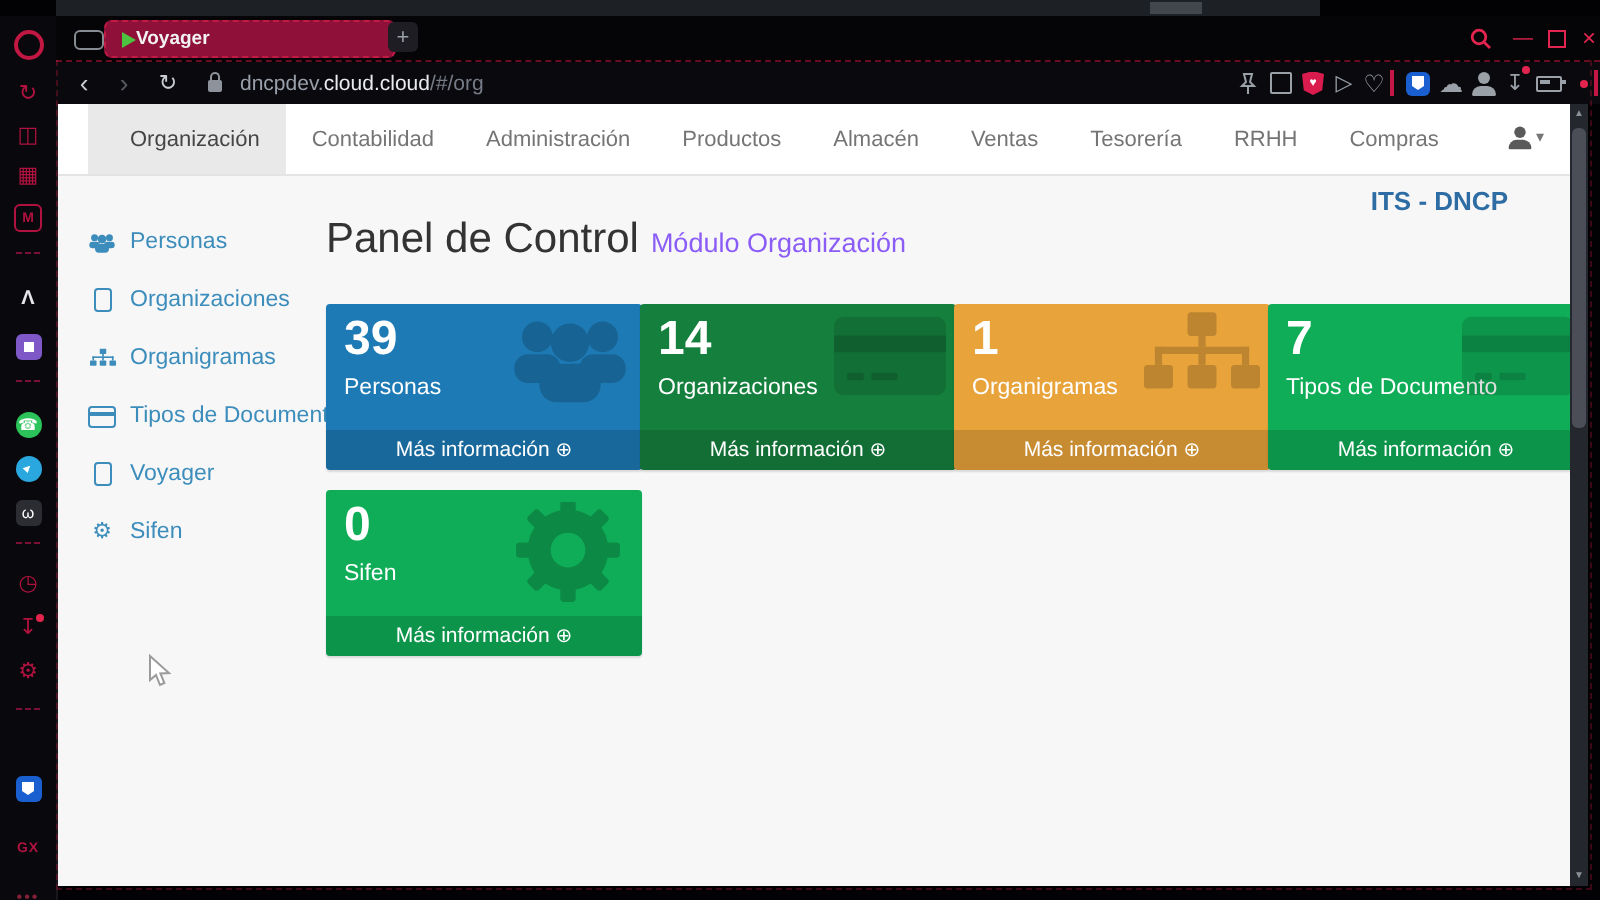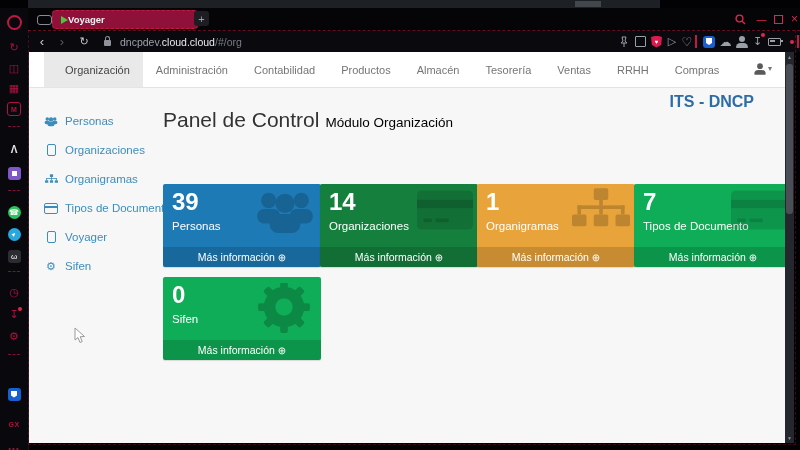--- a/index.html
+++ b/index.html
@@ -76,35 +76,35 @@
 
   
   .content{position:absolute;left:29px;top:52px;width:756px;height:391px;background:#f7f7f7;}
   .appnav{position:absolute;left:0;top:0;width:100%;height:36px;background:#fff;border-bottom:1px solid #e4e4e4;
           display:flex;align-items:stretch;padding-left:15px;box-sizing:border-box;}
   .appnav .t{padding:0 13px;line-height:36px;font-size:11px;color:#757575;cursor:pointer;white-space:nowrap;}
   .appnav .t.active{background:#e9e9e9;color:#454545;padding-left:21px;}
   .user{position:absolute;right:13px;top:11px;display:flex;gap:5px;align-items:center;cursor:pointer;}
   .user .person{color:#5a5a5a;transform:scale(.95);}
   .caret{color:#777;font-size:8px;}
-  .acct{position:absolute;right:31px;top:41px;font-weight:bold;font-size:16px;color:#2e6da4;}
+  .acct{position:absolute;right:31px;top:41px;font-weight:bold;font-size:13px;color:#2e6da4;}
 
   .nav-item{position:absolute;left:15px;display:flex;align-items:center;gap:7px;color:#3c8dbc;
             font-size:11.5px;cursor:pointer;height:16px;}
   .nico{display:flex;align-items:center;justify-content:center;width:14px;color:#3c8dbc;}
   .tab-ic{width:7px;height:10px;border:1.3px solid currentColor;border-radius:2px;}
   .card-ic{width:12px;height:9px;border:1.2px solid currentColor;border-radius:2px;position:relative;}
   .card-ic::after{content:'';position:absolute;left:0;right:0;top:2px;height:2px;background:currentColor;}
   .gear-sm{font-size:11px;line-height:1;}
 
   .page-head{position:absolute;left:134px;top:56px;white-space:nowrap;}
   .page-title{font-size:21px;color:#333;}
-  .page-sub{font-size:13.5px;color:#000000;margin-left:6px;}
-
-  .card{position:absolute;width:158px;height:83px;border-radius:2px;color:#fff;overflow:hidden;box-shadow:0 1px 1px rgba(0,0,0,.12);margin-top:32px;}
+  .page-sub{font-size:13.5px;color:#8b5cf6;margin-left:6px;}
+
+  .card{position:absolute;width:158px;height:83px;border-radius:2px;color:#fff;overflow:hidden;box-shadow:0 1px 1px rgba(0,0,0,.12);}
   .card-val{position:absolute;left:9px;top:4px;font-size:24px;font-weight:bold;}
   .card-label{position:absolute;left:9px;top:36px;font-size:11.5px;}
   .card-big{position:absolute;right:5px;top:4px;}
   .card-footer{position:absolute;left:0;right:0;bottom:0;height:20px;background:rgba(0,0,0,.14);
                color:#fff;font-size:10.5px;text-align:center;line-height:20px;cursor:pointer;}
   .plus{font-size:10px;}
 
   
   .scroll{position:absolute;left:785px;top:52px;width:9px;height:391px;background:#25272e;cursor:pointer;}
   .scroll .arr{position:absolute;left:0;width:9px;text-align:center;color:#8a8f98;font-size:5px;}
@@ -242,26 +242,26 @@
       </div>
     <div class="ai" style="left:768px;width:4px">
         <span class="vbar"></span>
       </div>
   </div>
 
   <div class="content">
 
     <div class="appnav">
       <span class="t active">Organización</span>
+      <span class="t">Contabilidad</span>
       <span class="t">Administración</span>
-      <span class="t">Contabilidad</span>
       <span class="t">Productos</span>
       <span class="t">Almacén</span>
+      <span class="t">Ventas</span>
       <span class="t">Tesorería</span>
-      <span class="t">Ventas</span>
       <span class="t">RRHH</span>
       <span class="t">Compras</span>
     </div>
     <div class="user">
       <span class="person"></span>
       <span class="caret">▾</span>
     </div>
     <div class="acct">ITS - DNCP</div>
 
     <div class="nav-item" style="top:61px">

